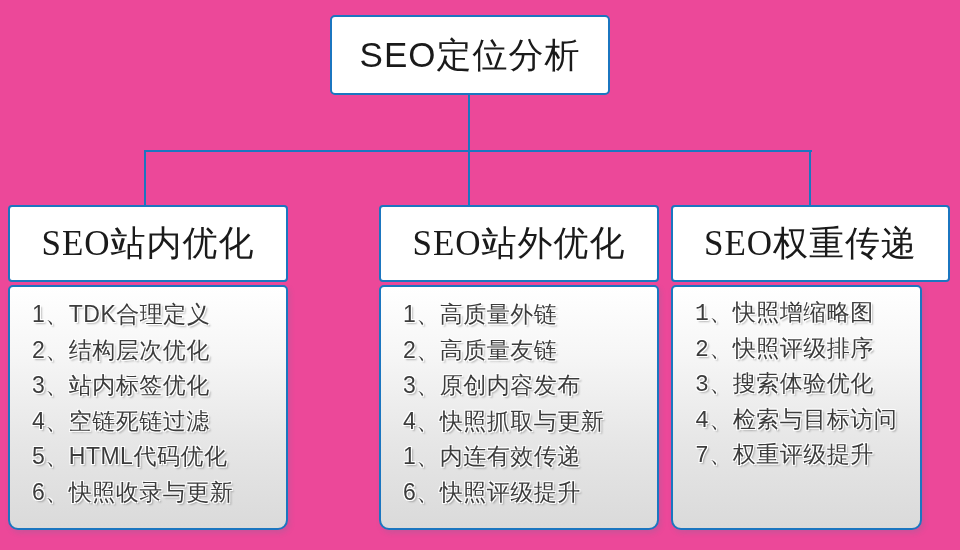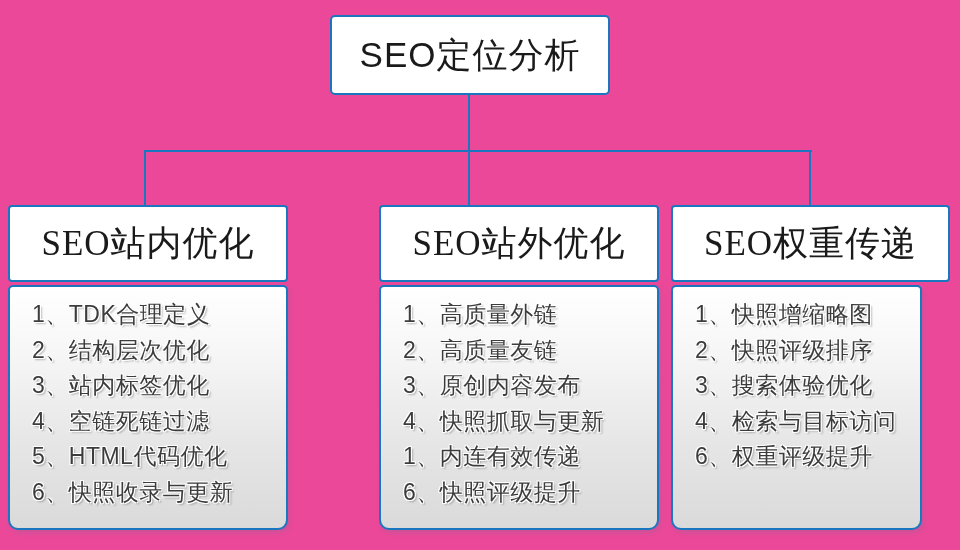--- a/index.html
+++ b/index.html
@@ -49,21 +49,21 @@
     font-size:23px;
     line-height:35.5px;
     color:var(--item-ink);
     white-space:nowrap;
     text-shadow:-1px -1px 0 #ffffff,1px -1px 0 #ffffff,-1px 1px 0 #ffffff,
                  1px 1px 0 #ffffff,2px 2px 2px rgba(0,0,0,0.28);
     letter-spacing:0.5px;
   }
   .col-0{left:8px;}  .col-0.branch-list{width:280px;}
   .col-1{left:349px;margin-left:30px;} .col-1.branch-list{width:280px;}
-  .col-2{left:671px;width:279px;} .col-2.branch-list{width:251px;}
+  .col-2{left:671px;width:279px;} .col-2.branch-list{width:251px;font-family:Liberation Mono, monospace;}
 </style>
 </head>
 <body>
 
 <div class="canvas">
 
   <div class="line v" style="left:468px;top:95px;height:57px;"></div>
   <div class="line h" style="left:144px;top:150px;width:668px;"></div>
   <div class="line v" style="left:144px;top:150px;height:57px;"></div>
   <div class="line v" style="left:468px;top:150px;height:57px;"></div>
@@ -98,16 +98,16 @@
   </div>
 
   <div class="node branch-header col-2">
     <span>SEO权重传递</span>
   </div>
   <div class="branch-list col-2">
     <div class="list-item">1、快照增缩略图</div>
     <div class="list-item">2、快照评级排序</div>
     <div class="list-item">3、搜索体验优化</div>
     <div class="list-item">4、检索与目标访问</div>
-    <div class="list-item">6、权重评级提升</div>
+    <div class="list-item">7、权重评级提升</div>
   </div>
 
 </div>
 
 </body></html>

